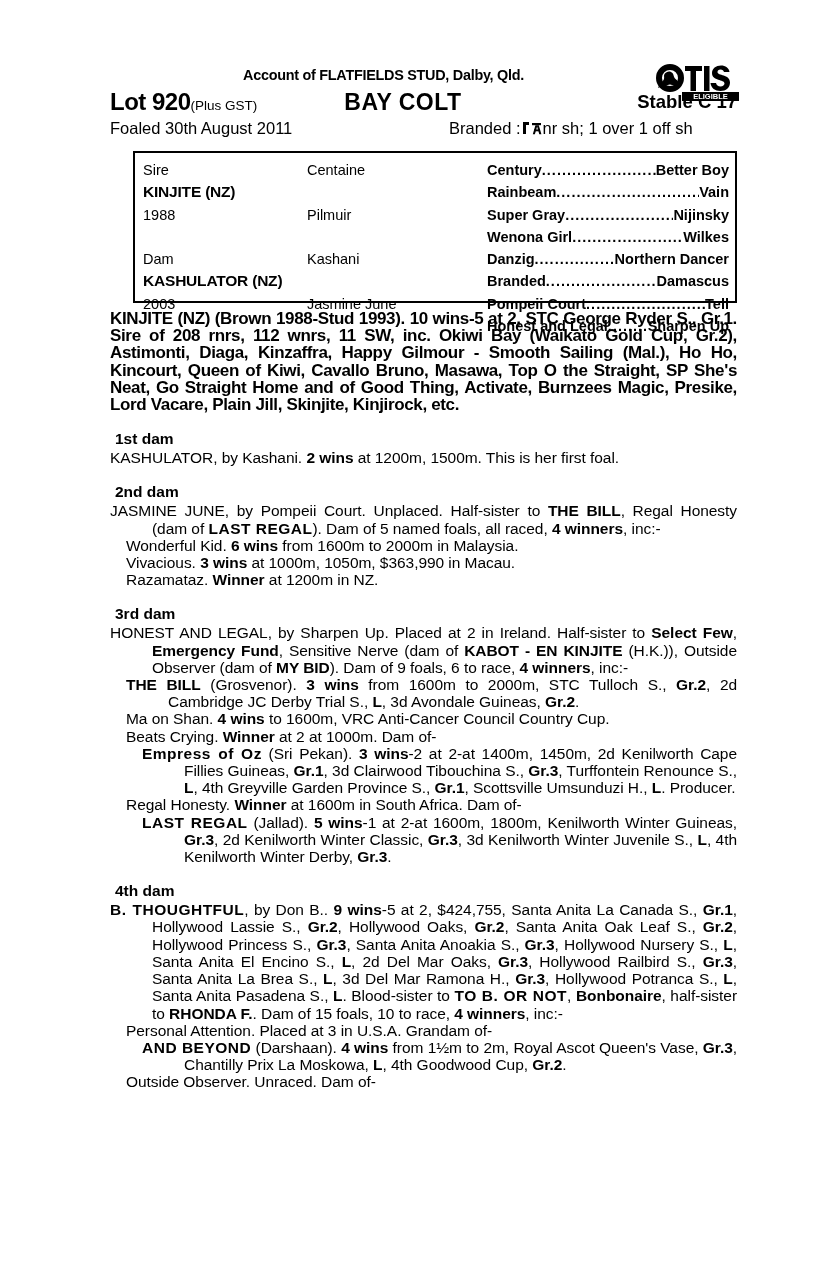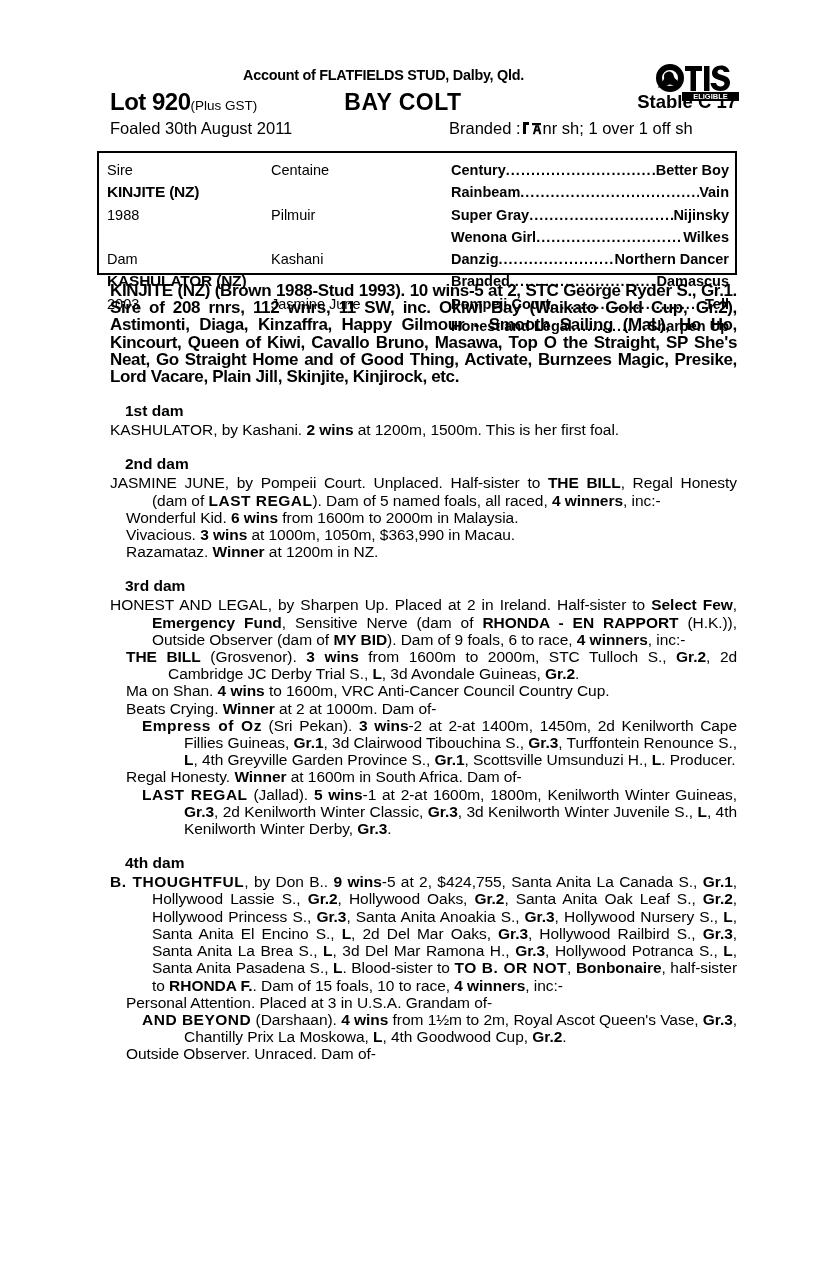--- a/index.html
+++ b/index.html
@@ -108,23 +108,24 @@
     top: -2px;
     width: 86px;
     height: 38px;
   }
   .otis-logo svg { display: block; }
 
   
   .ped-box {
     margin-top: 6px;
     border: 2px solid #000;
-    height: 124px;
+    height: 152px;
     position: relative;
     box-sizing: border-box;
+    margin-left: 36px;
   }
   .ped-col {
     position: absolute;
     top: 6px;
     font-size: 14.5px;
     line-height: 22.3px;
   }
   .col-a { left: 8px;  width: 160px; }
   .col-b { left: 172px; width: 170px; }
   .col-c { left: 352px; right: 6px; font-weight: bold; }
@@ -161,21 +162,21 @@
     font-size: 17px;
     line-height: 17.2px;
     text-align: justify;
     letter-spacing: -0.35px;
   }
 
   
   .dam-head {
     font-weight: bold;
     font-size: 15.5px;
-    margin-left: 28px;
+    margin-left: 18px;
     margin-top: 17px;
     margin-bottom: 1px;
   }
   .blk {
     font-size: 15.5px;
     line-height: 17.2px;
     text-align: justify;
     letter-spacing: -0.05px;
     margin-left: 13px;
   }
@@ -318,21 +319,21 @@
         </div>
         <div class="dam-head">2nd dam</div>
         <div class="blk">
           <p class="lv0h">JASMINE JUNE, by Pompeii Court. Unplaced. Half-sister to <b>THE BILL</b>, Regal Honesty (dam of <b class="sp">LAST REGAL</b>). Dam of 5 named foals, all raced, <b>4 winners</b>, inc:-</p>
           <p class="lv1flat">Wonderful Kid. <b>6 wins</b> from 1600m to 2000m in Malaysia.</p>
           <p class="lv1flat">Vivacious. <b>3 wins</b> at 1000m, 1050m, $363,990 in Macau.</p>
           <p class="lv1flat">Razamataz. <b>Winner</b> at 1200m in NZ.</p>
         </div>
         <div class="dam-head">3rd dam</div>
         <div class="blk">
-          <p class="lv0h">HONEST AND LEGAL, by Sharpen Up. Placed at 2 in Ireland. Half-sister to <b>Select Few</b>, <b>Emergency Fund</b>, Sensitive Nerve (dam of <b>RHONDA - EN RAPPORT</b> (H.K.)), Outside Observer (dam of <b>MY BID</b>). Dam of 9 foals, 6 to race, <b>4 winners</b>, inc:-</p>
+          <p class="lv0h">HONEST AND LEGAL, by Sharpen Up. Placed at 2 in Ireland. Half-sister to <b>Select Few</b>, <b>Emergency Fund</b>, Sensitive Nerve (dam of <b>KABOT - EN KINJITE</b> (H.K.)), Outside Observer (dam of <b>MY BID</b>). Dam of 9 foals, 6 to race, <b>4 winners</b>, inc:-</p>
           <p class="lv1h"><b>THE BILL</b> (Grosvenor). <b>3 wins</b> from 1600m to 2000m, STC Tulloch S., <b>Gr.2</b>, 2d Cambridge JC Derby Trial S., <b>L</b>, 3d Avondale Guineas, <b>Gr.2</b>.</p>
           <p class="lv1flat">Ma on Shan. <b>4 wins</b> to 1600m, VRC Anti-Cancer Council Country Cup.</p>
           <p class="lv1flat">Beats Crying. <b>Winner</b> at 2 at 1000m. Dam of-</p>
           <p class="lv2h"><b class="sp">Empress of Oz</b> (Sri Pekan). <b>3 wins</b>-2 at 2-at 1400m, 1450m, 2d Kenilworth Cape Fillies Guineas, <b>Gr.1</b>, 3d Clairwood Tibouchina S., <b>Gr.3</b>, Turffontein Renounce S., <b>L</b>, 4th Greyville Garden Province S., <b>Gr.1</b>, Scottsville Umsunduzi H., <b>L</b>. Producer.</p>
           <p class="lv1flat">Regal Honesty. <b>Winner</b> at 1600m in South Africa. Dam of-</p>
           <p class="lv2h"><b class="sp">LAST REGAL</b> (Jallad). <b>5 wins</b>-1 at 2-at 1600m, 1800m, Kenilworth Winter Guineas, <b>Gr.3</b>, 2d Kenilworth Winter Classic, <b>Gr.3</b>, 3d Kenilworth Winter Juvenile S., <b>L</b>, 4th Kenilworth Winter Derby, <b>Gr.3</b>.</p>
         </div>
         <div class="dam-head">4th dam</div>
         <div class="blk">
           <p class="lv0h"><b class="sp">B. THOUGHTFUL</b>, by Don B.. <b>9 wins</b>-5 at 2, $424,755, Santa Anita La Canada S., <b>Gr.1</b>, Hollywood Lassie S., <b>Gr.2</b>, Hollywood Oaks, <b>Gr.2</b>, Santa Anita Oak Leaf S., <b>Gr.2</b>, Hollywood Princess S., <b>Gr.3</b>, Santa Anita Anoakia S., <b>Gr.3</b>, Hollywood Nursery S., <b>L</b>, Santa Anita El Encino S., <b>L</b>, 2d Del Mar Oaks, <b>Gr.3</b>, Hollywood Railbird S., <b>Gr.3</b>, Santa Anita La Brea S., <b>L</b>, 3d Del Mar Ramona H., <b>Gr.3</b>, Hollywood Potranca S., <b>L</b>, Santa Anita Pasadena S., <b>L</b>. Blood-sister to <b class="sp">TO B. OR NOT</b>, <b>Bonbonaire</b>, half-sister to <b>RHONDA F.</b>. Dam of 15 foals, 10 to race, <b>4 winners</b>, inc:-</p>

